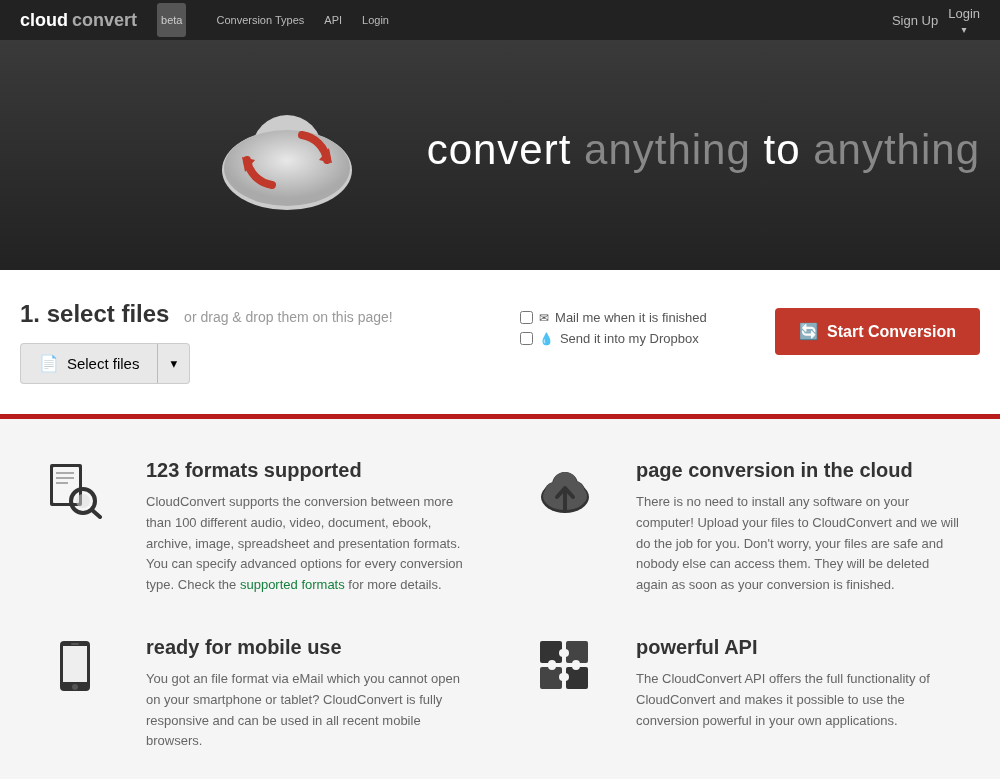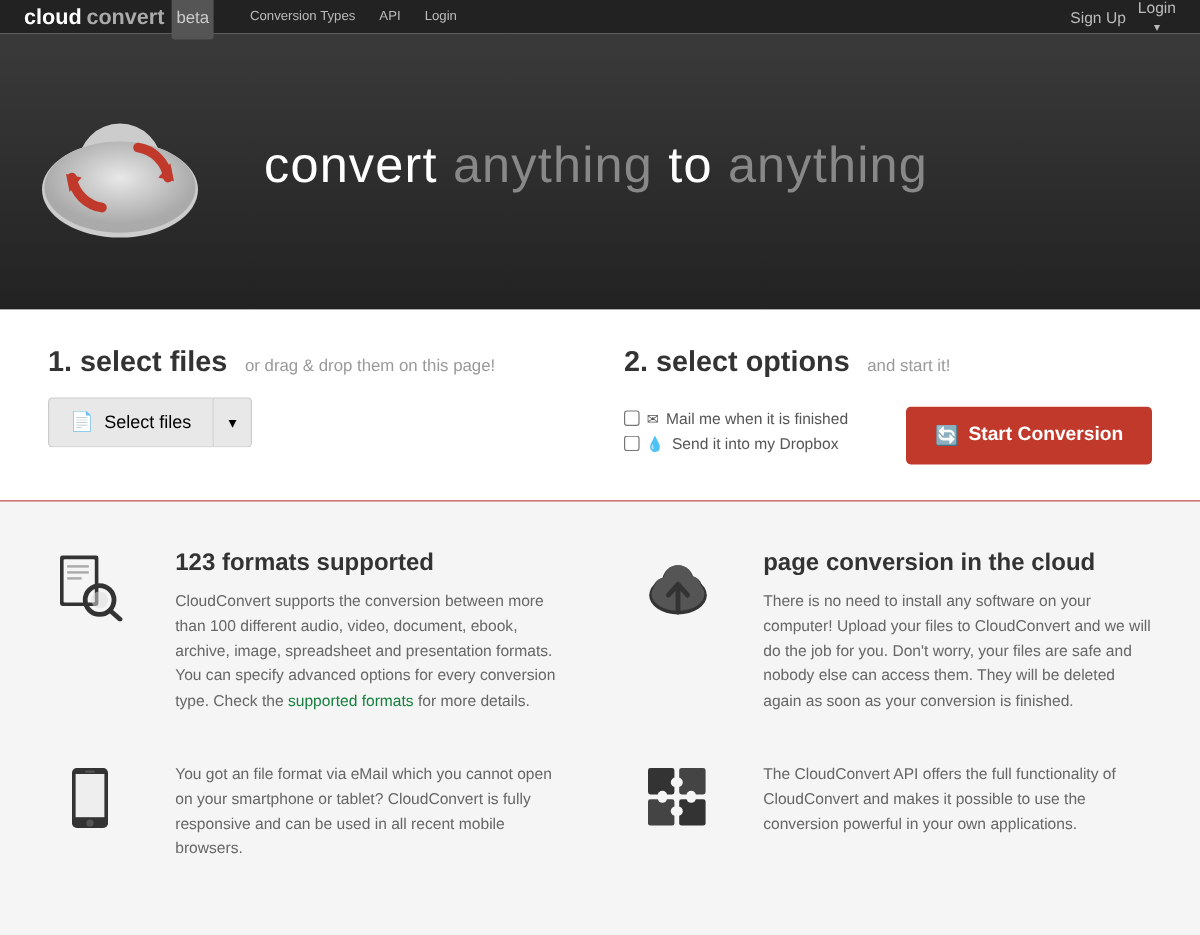--- a/index.html
+++ b/index.html
@@ -4,35 +4,35 @@
   <style>
     * { margin: 0; padding: 0; box-sizing: border-box; }
     body { font-family: Arial, sans-serif; background: #f5f5f5; color: #333; font-size: 14px; }
 
     
     nav {
       background: #222;
       display: flex;
       align-items: center;
       padding: 0 20px;
-      height: 28px;
+      height: 40px;
     }
     .nav-logo {
       display: flex;
       align-items: center;
       gap: 4px;
       margin-right: 30px;
     }
     .logo-beta {
       background: #555;
       color: #ccc;
-      font-size: 14px;
+      font-size: 11px;
       padding: 11px 4px;
       border-radius: 3px;
-      margin-left: 2px;
+      margin-left: 16px;
       vertical-align: super;
     }
     .nav-links { display: flex; gap: 20px; flex: 1; }
     .nav-links a {
       color: #bbb;
       text-decoration: none;
       font-size: 11px;
     }
     .nav-right { display: flex; gap: 10px; align-items: center; }
     .nav-right a {
@@ -47,37 +47,37 @@
       flex-direction: column;
     }
     .caret { font-size: 10px; }
 
     
     .hero {
       background: linear-gradient(to bottom, #3a3a3a, #222);
       padding: 40px 20px 50px;
       display: flex;
       align-items: center;
-      justify-content: flex-start;
-      gap: 40px;
+      justify-content: flex-end;
+      gap: 60px;
       min-height: 200px;
     }
     .hero-tagline {
       font-size: 42px;
       font-weight: 300;
       color: #fff;
       letter-spacing: 1px;
     }
     .hero-tagline .highlight { color: #888; }
 
     
     .main-section {
       background: #fff;
-      padding: 30px 40px;
-      border-bottom: 1px solid #b91c1c;
+      padding: 30px 20px;
+      border-bottom: 5px solid #b91c1c;
     }
     .step-row {
       display: flex;
       gap: 40px;
     }
     .step-left { flex: 1; }
     .step-right { flex: 1; }
 
     .step-title {
       font-size: 24px;
@@ -248,25 +248,20 @@
           <span style="font-size:16px;">📄</span>
           <span>Select files</span>
         </button>
         <button class="select-btn-caret">
           <span>▾</span>
         </button>
       </div>
     </div>
 
     <div class="step-right">
-      <div class="step-title">
-        <span>2.</span>
-        <span style="font-weight:bold;">select options</span>
-        <span class="step-sub">and start it!</span>
-      </div>
       <div style="display:flex; justify-content:space-between; align-items:flex-start;">
         <div class="options-area">
           <div class="option-row">
             <input type="checkbox" style="">
             <span class="option-icon">✉</span>
             <span>Mail me when it is finished</span>
           </div>
           <div class="option-row">
             <input type="checkbox" style="">
             <span class="option-icon">💧</span>
@@ -336,38 +331,40 @@
       <div class="feature-icon">
         <svg viewBox="0 0 60 60" xmlns="http://www.w3.org/2000/svg">
 
           <rect x="15" y="5" width="30" height="50" rx="4" fill="#333"></rect>
           <rect x="18" y="10" width="24" height="36" fill="#eee"></rect>
           <circle cx="30" cy="51" r="3" fill="#555"></circle>
           <rect x="26" y="7" width="8" height="2" rx="1" fill="#555"></rect>
         </svg>
       </div>
       <div class="feature-content">
+        <div class="feature-title">ready for mobile use</div>
         <div class="feature-desc">You got an file format via eMail which you cannot open on your smartphone or tablet? CloudConvert is fully responsive and can be used in all recent mobile browsers.</div>
       </div>
     </div>
 
     <div class="feature-item">
       <div class="feature-icon">
         <svg viewBox="0 0 60 60" xmlns="http://www.w3.org/2000/svg">
 
           <rect x="5" y="5" width="22" height="22" rx="2" fill="#333"></rect>
           <rect x="31" y="5" width="22" height="22" rx="2" fill="#444"></rect>
           <rect x="5" y="31" width="22" height="22" rx="2" fill="#444"></rect>
           <rect x="31" y="31" width="22" height="22" rx="2" fill="#333"></rect>
 
           <rect x="24" y="13" width="10" height="8" rx="4" fill="#f5f5f5"></rect>
           <rect x="13" y="24" width="8" height="10" rx="4" fill="#f5f5f5"></rect>
           <rect x="37" y="24" width="8" height="10" rx="4" fill="#f5f5f5"></rect>
           <rect x="24" y="37" width="10" height="8" rx="4" fill="#f5f5f5"></rect>
         </svg>
       </div>
       <div class="feature-content">
+        <div class="feature-title">powerful API</div>
         <div class="feature-desc">The CloudConvert API offers the full functionality of CloudConvert and makes it possible to use the conversion powerful in your own applications.</div>
       </div>
     </div>
 
   </div>
 </div>
 
 </body></html>

